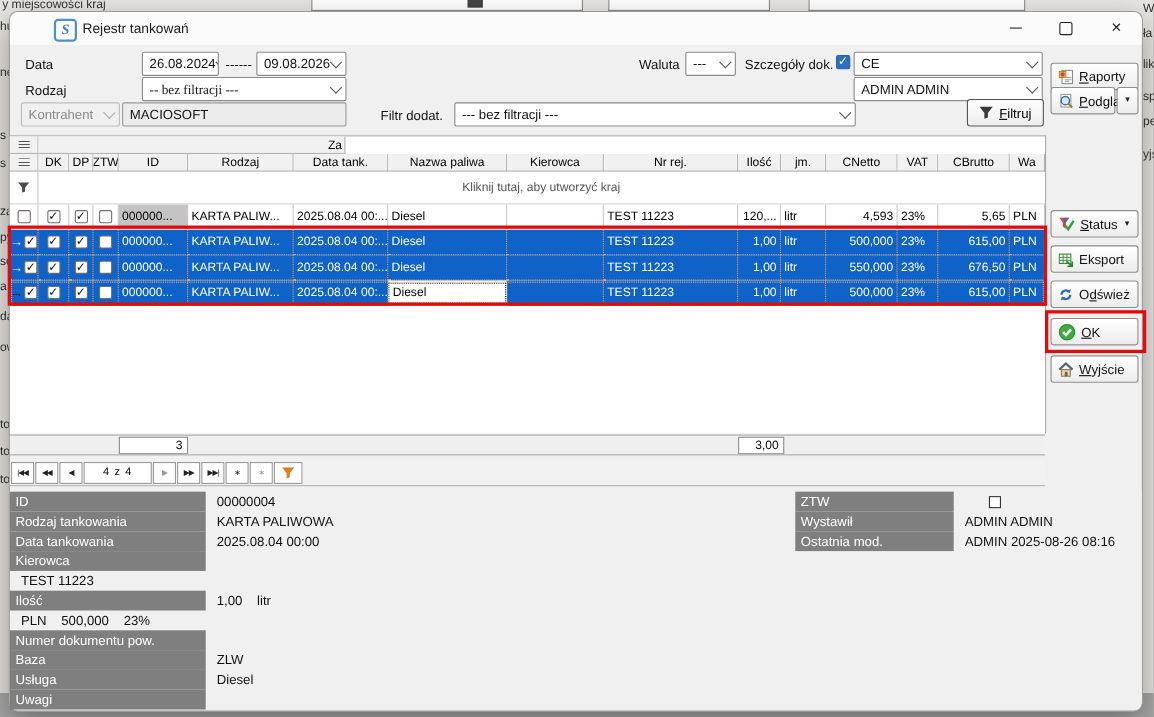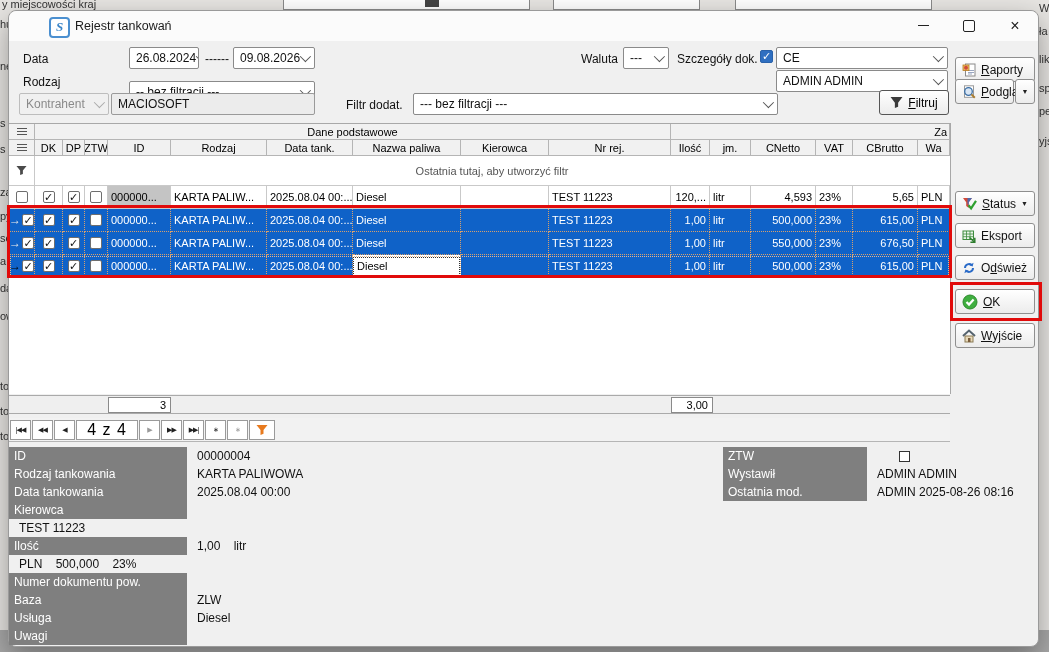--- a/index.html
+++ b/index.html
@@ -77,21 +77,21 @@
   .summary{position:absolute;left:0;top:384px;width:941px;height:19px;background:#efefef;
            border-top:1px solid #aaa;border-bottom:1px solid #aaa;box-sizing:border-box;}
   .sumbox{position:absolute;top:1px;height:16px;background:#fff;border:1px solid #8a8a8a;
           font-size:11px;display:flex;align-items:center;justify-content:flex-end;padding:0 4px;box-sizing:border-box;}
   .navbar{position:absolute;left:0;top:407px;width:941px;height:24px;background:#f2f2f2;
           border-bottom:1px solid #b5b5b5;display:flex;align-items:center;padding-left:1px;box-sizing:border-box;}
   .nbtn{width:21px;height:20px;background:#fff;border:1px solid #9a9a9a;margin-right:1px;
         display:flex;align-items:center;justify-content:center;font-size:7px;letter-spacing:-1px;color:#222;box-sizing:border-box;}
   .nbtn.dim{color:#999;}
   .npos{width:62px;height:20px;background:#fff;border:1px solid #9a9a9a;margin-right:1px;
-        display:flex;align-items:center;justify-content:center;font-size:16px;letter-spacing:1px;box-sizing:border-box;}
+        display:flex;align-items:center;justify-content:center;font-size:10px;letter-spacing:1px;box-sizing:border-box;}
 
   
   .details{position:absolute;left:0;top:434px;width:1029px;height:200px;background:#f0f0f0;font-size:12px;border-radius:0 0 8px 8px;}
   .det-col{position:absolute;top:2px;}
   .det-row{display:flex;height:18px;align-items:center;}
   .det-label{width:178px;background:#7f7f7f;color:#fff;padding-left:5px;height:18px;display:flex;align-items:center;box-sizing:border-box;white-space:nowrap;overflow:hidden;}
   .det-label.r{width:144px;}
   .det-value{margin-left:10px;white-space:pre;color:#111;}
   .det-cb{margin-left:32px;width:11px;height:11px;background:#fff;border:1px solid #333;box-sizing:border-box;}
 
@@ -166,21 +166,21 @@
         <span class="chev"></span>
       </div>
     <div class="flabel" style="left:668px;top:41px;">Szczegóły dok.</div>
     <span class="cb blue" style="position:absolute;left:751px;top:39px;">✓</span>
     <div class="combo" style="left:767px;top:36px;width:172px;">
       <span>CE</span>
         <span class="chev"></span>
       </div>
 
     <div class="flabel" style="left:14px;top:64px;">Rodzaj</div>
-    <div class="combo" style="left:120px;top:70px;width:186px;">
+    <div class="combo" style="left:120px;top:59px;width:186px;font-family:Liberation Serif, serif;">
       <span>-- bez filtracji ---</span>
         <span class="chev"></span>
       </div>
     <div class="combo" style="left:767px;top:59px;width:172px;">
       <span>ADMIN ADMIN</span>
         <span class="chev"></span>
       </div>
 
     <div class="combo disabled" style="left:10px;top:82px;width:90px;">
       <span>Kontrahent</span>
@@ -266,21 +266,20 @@
           <rect x="6" y="9" width="2.5" height="4" fill="#7a5c3a"></rect>
         </svg>
       <span><u>W</u><span>y</span><span>j</span><span>ś</span><span>c</span><span>i</span><span>e</span></span>
       </div>
 
     <div class="grid" id="grid">
         <div class="g-row">
           <div class="gc hcell" style="width: 26px;">
             <div class="lines-icon"></div>
           </div>
-          <div class="gc hcell" style="width: 636px;">Dane podstawowe</div>
           <div class="gc hcell hright" style="width: 279px;">Za</div>
         </div>
         <div class="g-row">
           <div class="gc hcell" style="width: 26px;">
             <div class="lines-icon"></div>
           </div>
           <div class="gc hcell" style="width: 28px;">DK</div>
           <div class="gc hcell" style="width: 22px;">DP</div>
           <div class="gc hcell" style="width: 23px;">ZTW</div>
           <div class="gc hcell" style="width: 63px;">ID</div>
@@ -295,21 +294,21 @@
           <div class="gc hcell" style="width: 37px;">VAT</div>
           <div class="gc hcell" style="width: 65px;">CBrutto</div>
           <div class="gc hcell" style="width: 32px;">Wa</div>
         </div>
         <div class="f-row">
           <div class="gc fcell" style="width: 26px;">
             <svg width="11" height="11" viewBox="0 0 12 12">
               <path d="M0.5 1 h11 L7.5 6 V9.8 L4.5 11 V6 Z" fill="#4a4a4a"></path>
             </svg>
           </div>
-          <div class="gc hint" style="width: 914px;">Ostatnia tutaj, aby utworzyć filtr</div>
+          <div class="gc hint" style="width: 914px;">Kliknij tutaj, aby utworzyć kraj</div>
         </div>
         <div class="d-row">
           <div class="gc ctr" style="width: 26px;">
             <span class="cb" style="width: 12px; height: 12px;"></span>
           </div>
           <div class="gc ctr" style="width: 28px;">
             <span class="cb" style="width: 12px; height: 12px;">✓</span>
           </div>
           <div class="gc ctr" style="width: 22px;">
             <span class="cb" style="width: 12px; height: 12px;">✓</span>

